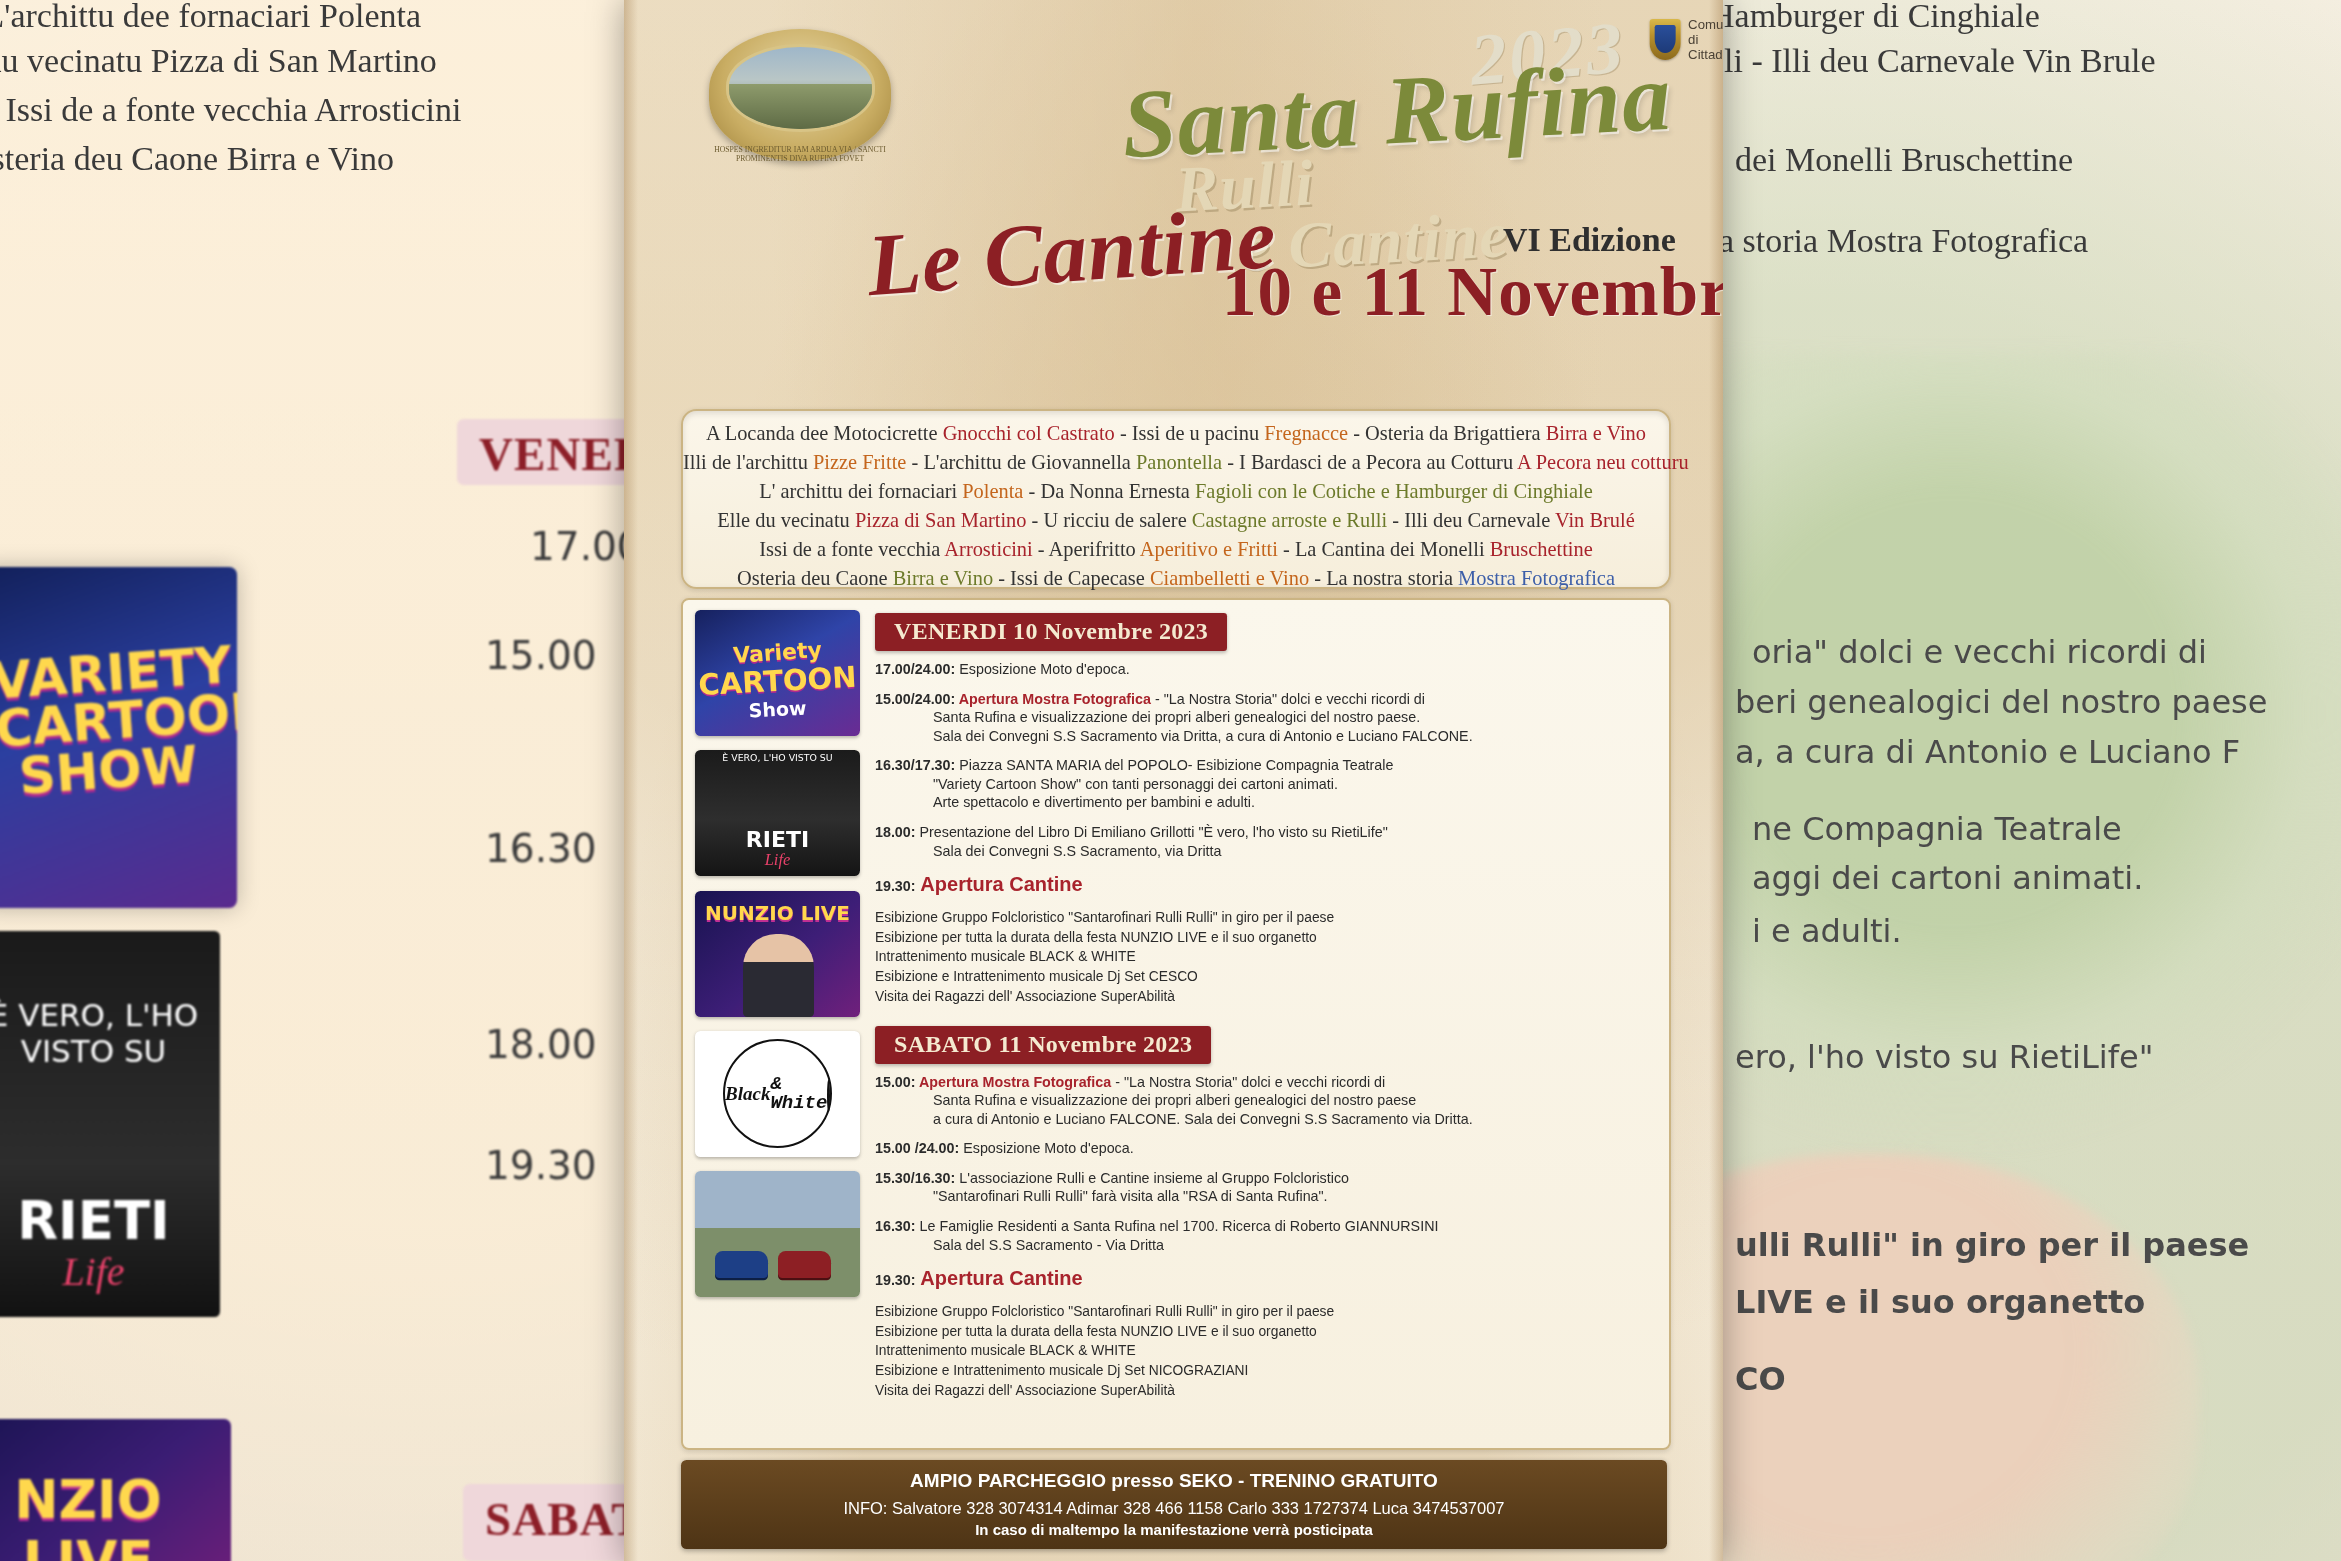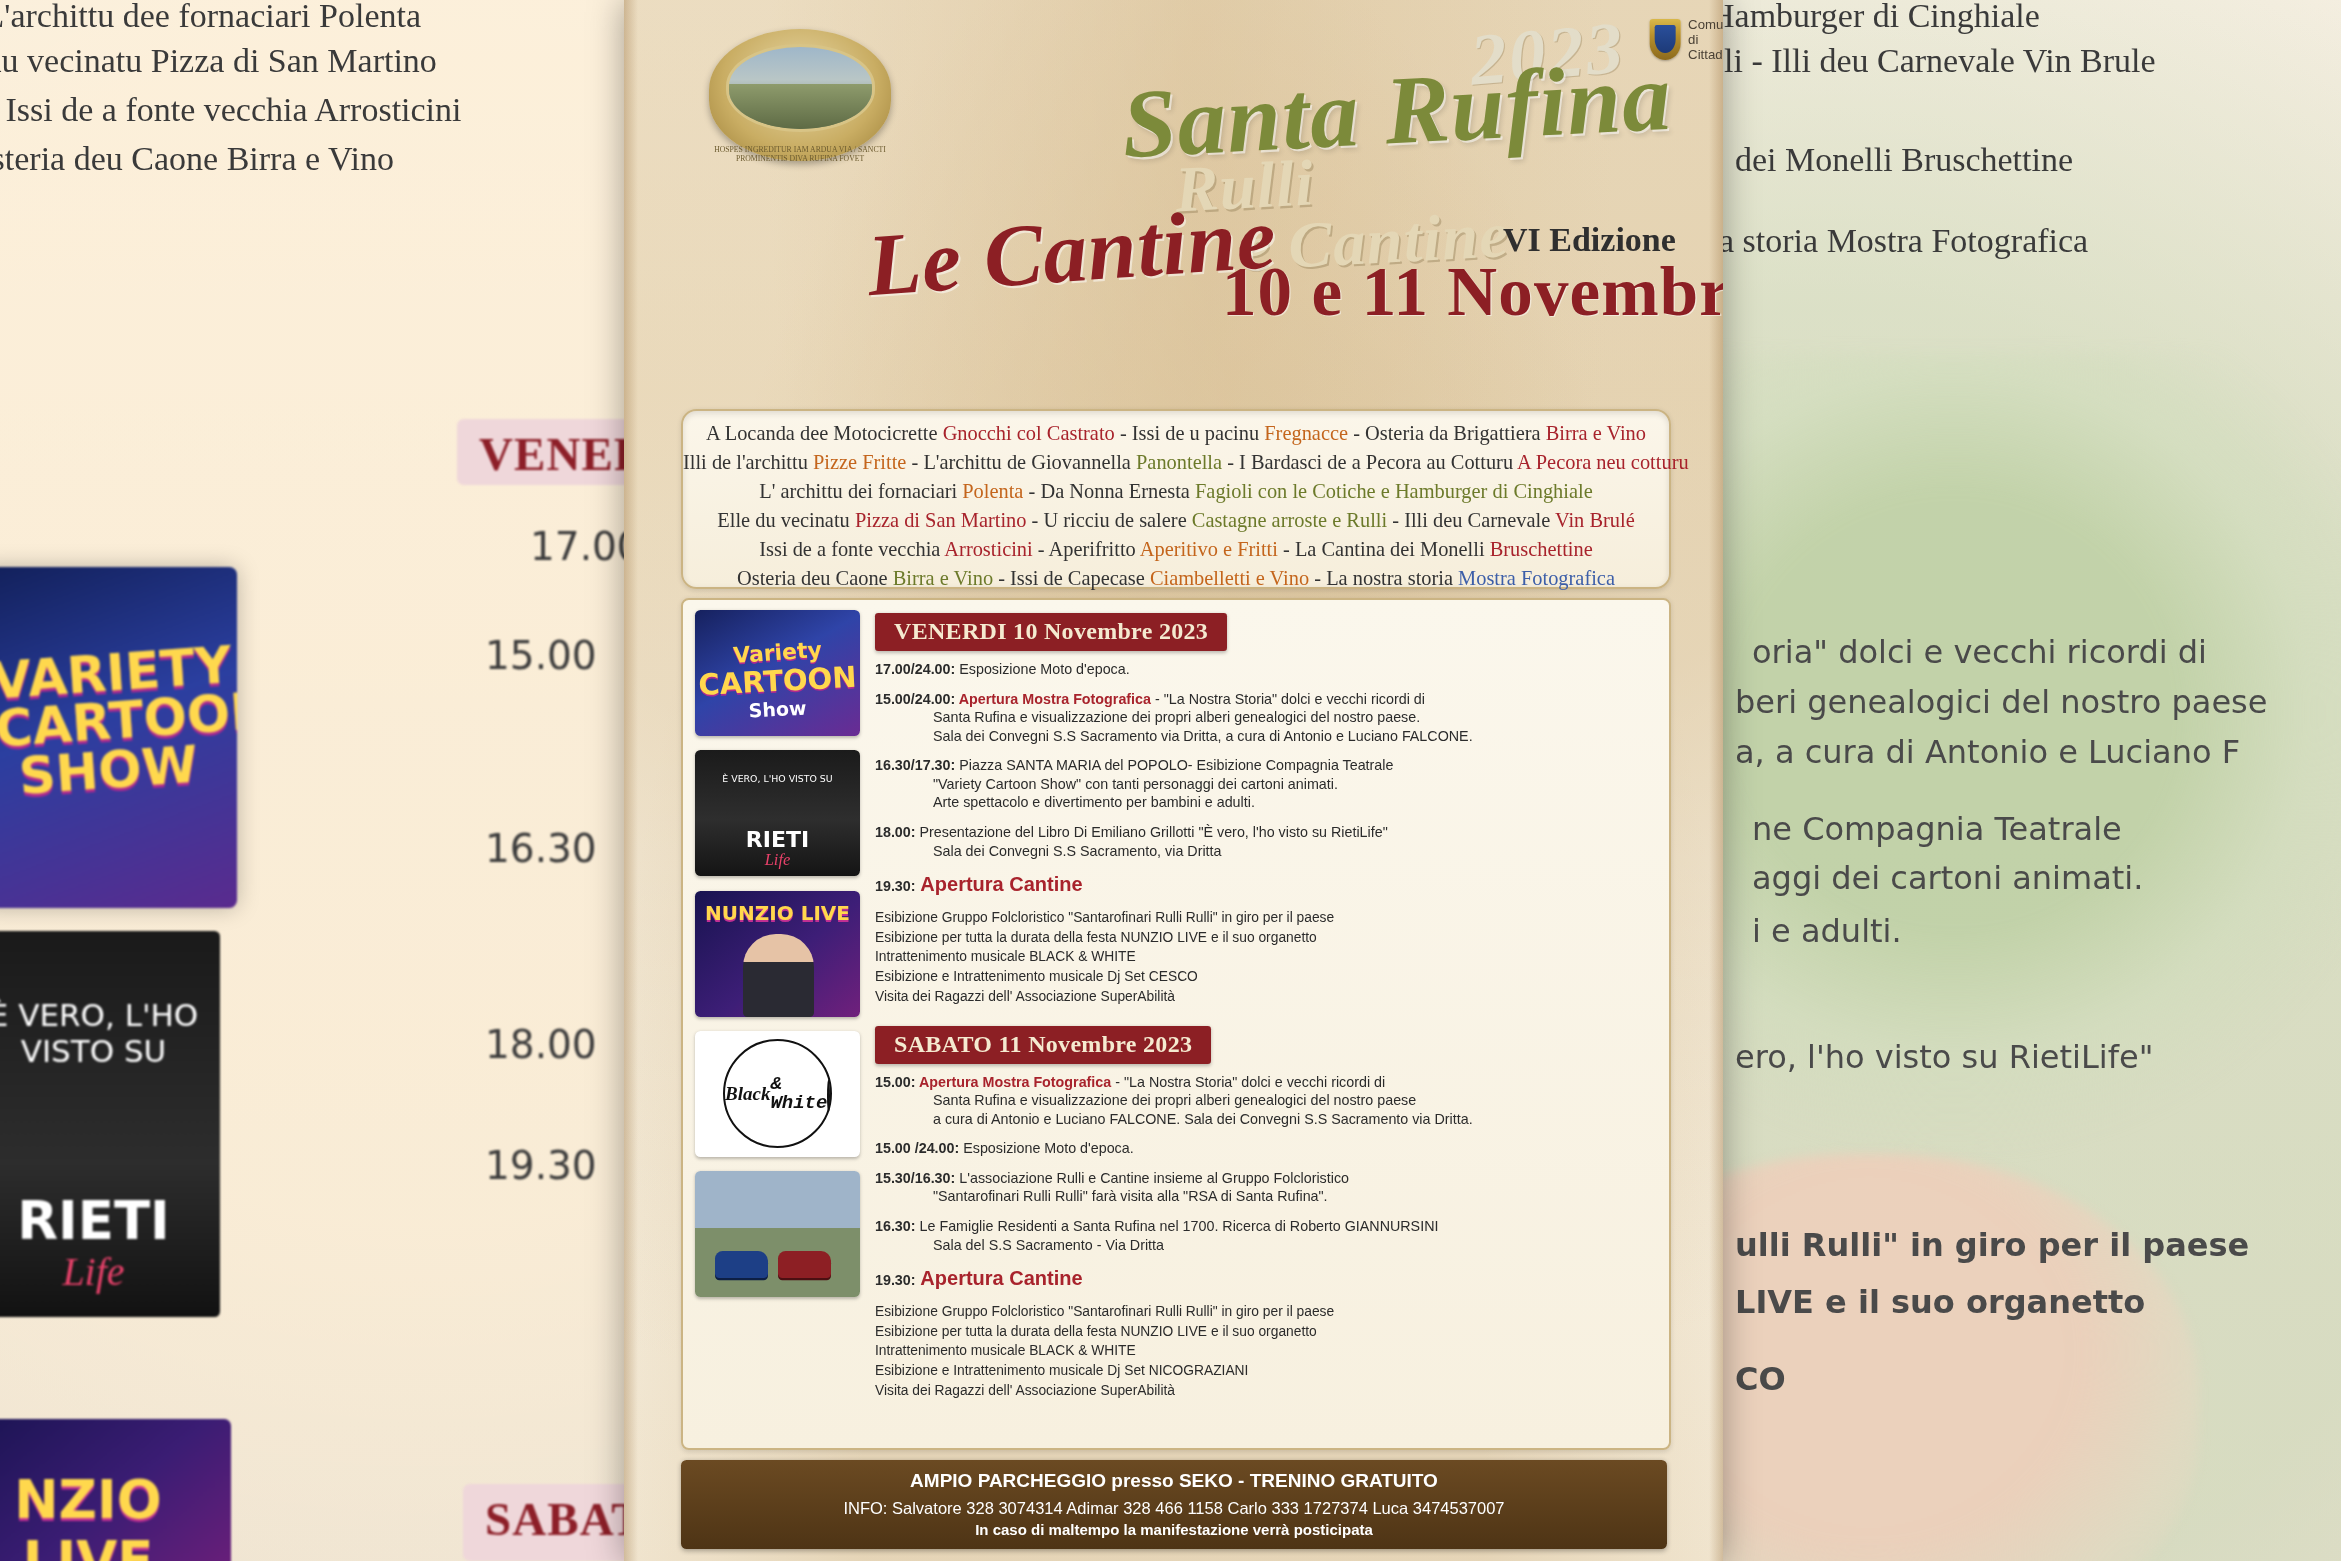--- a/index.html
+++ b/index.html
@@ -225,21 +225,21 @@
     border:2.2px solid #cbb483;border-radius:7.7px;
     box-shadow:0 1.7px 5.5px rgba(0,0,0,.12);
   }
   .thumbs{position:absolute;left:12px;top:10px;width:165px;}
   .thumb{width:165px;height:126px;border-radius:5.5px;margin-bottom:14.3px;overflow:hidden;position:relative;box-shadow:0 1.1px 3.3px rgba(0,0,0,.25);}
   .th-variety{background:linear-gradient(150deg,#16215e,#2f44a8 45%,#6a2b93);}
   .th-variety .v1{position:absolute;left:0;right:0;top:32px;text-align:center;font-family:"DejaVu Sans",sans-serif;font-weight:bold;font-size:22px;color:#ffd84d;text-shadow:0 1.7px 0 #b02a8f;transform:rotate(-4deg);line-height:1;}
   .th-variety .v2{position:absolute;left:0;right:0;top:57px;text-align:center;font-family:"DejaVu Sans",sans-serif;font-weight:bold;font-size:29px;color:#ffd84d;text-shadow:0 1.7px 0 #b02a8f;transform:rotate(-3deg);line-height:1;}
   .th-variety .v3{position:absolute;left:0;right:0;top:88px;text-align:center;font-family:"DejaVu Sans",sans-serif;font-weight:bold;font-size:19px;color:#fff;transform:rotate(-3deg);}
   .th-book{background:linear-gradient(180deg,#1b1b1b,#2e2e2e 55%,#141414);}
-  .th-book .b1{position:absolute;left:0;right:0;top:23px;text-align:center;color:#fff;font-family:"DejaVu Sans",sans-serif;font-size:9.4px;}
+  .th-book .b1{position:absolute;left:0;right:0;top:2px;text-align:center;color:#fff;font-family:"DejaVu Sans",sans-serif;font-size:9.4px;}
   .th-book .b2{position:absolute;left:0;right:0;top:77px;text-align:center;color:#fff;font-family:"DejaVu Sans",sans-serif;font-weight:bold;font-size:22px;}
   .th-book .b3{position:absolute;left:0;right:0;top:100px;text-align:center;color:#e8416a;font-family:"Liberation Serif",serif;font-style:italic;font-size:16.5px;}
   .th-nunzio{background:linear-gradient(140deg,#181350,#3d1e77 55%,#70207c);}
   .th-nunzio .n1{position:absolute;left:0;right:0;top:10px;text-align:center;font-family:"DejaVu Sans",sans-serif;font-weight:bold;font-size:20px;color:#ffd84d;text-shadow:0 1.7px 0 #c02f93;}
   .th-nunzio .fig{position:absolute;left:48px;bottom:0;width:71px;height:83px;background:linear-gradient(180deg,#e6c3a6 0 34%,#2a2a33 34%);border-radius:33px 33px 4.4px 4.4px;}
   .th-bw{background:#ffffff;display:flex;align-items:center;justify-content:center;}
   .th-bw .circ{width:105px;height:105px;border-radius:50%;background:#fff;border:2.2px solid #111;display:flex;flex-direction:row;align-items:center;justify-content:flex-end;}
   .th-bw .c1{font-family:"Liberation Serif",serif;font-style:italic;font-weight:bold;font-size:19px;color:#111;line-height:1;}
   .th-bw .c2{font-family:Liberation Mono, monospace;font-style:italic;font-weight:bold;font-size:19px;color:#111;line-height:1;}
   .th-bw .c3{width:32px;height:32px;border-radius:50%;background:#111;margin-top:4.4px;}

